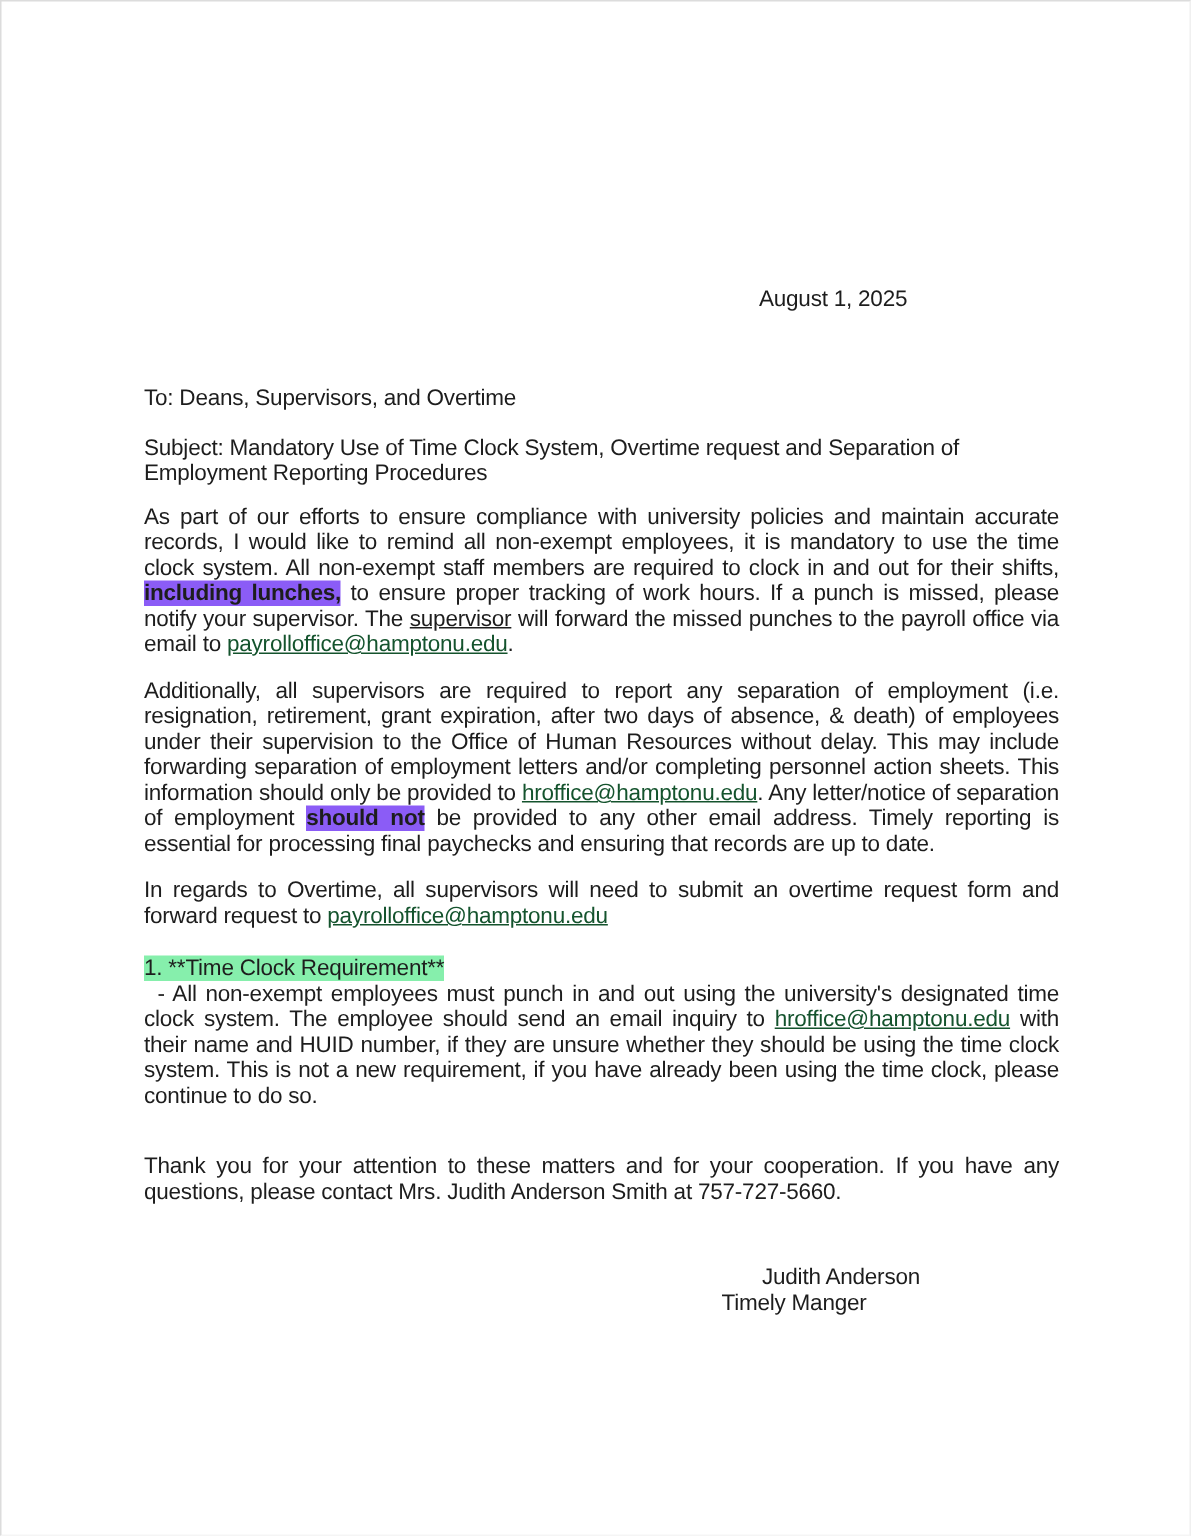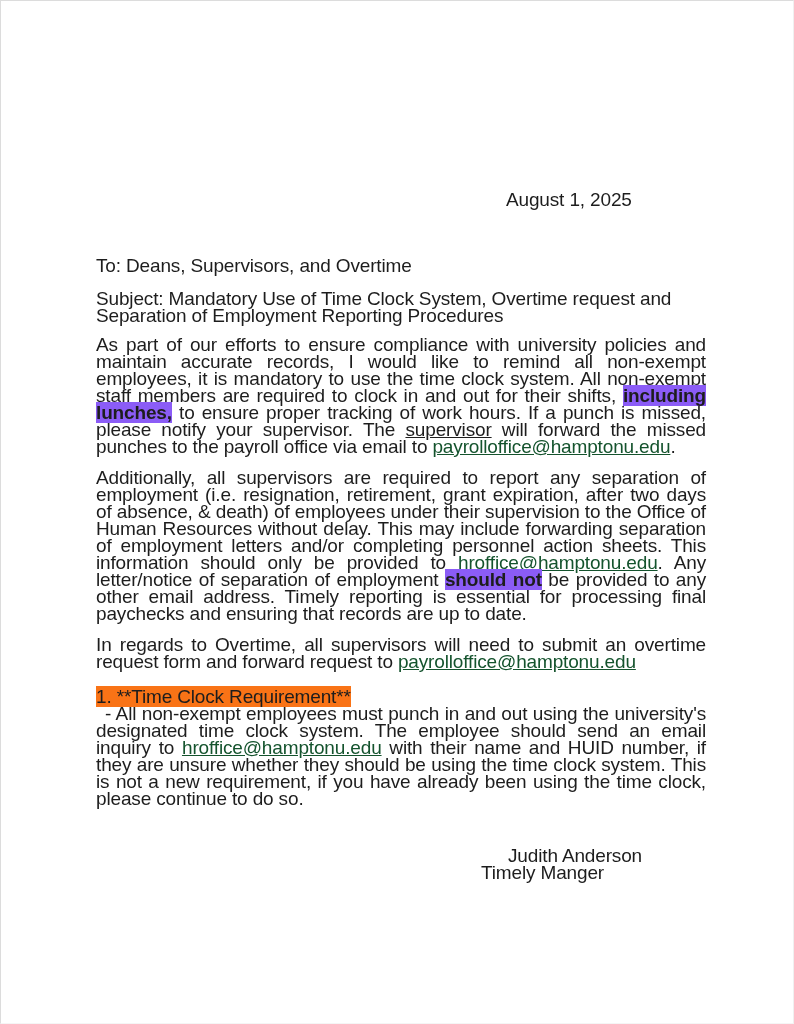--- a/index.html
+++ b/index.html
@@ -11,21 +11,21 @@
     position: relative;
     width: 794px;
     height: 1024px;
     box-sizing: border-box;
     background: #ffffff;
     border-top: 1px solid #dcdcdc;
     border-left: 1px solid #dcdcdc;
     border-right: 1px solid #f0f0f0;
     border-bottom: 1px solid #f5f5f5;
     font-family: "Liberation Sans", "DejaVu Sans", sans-serif;
-    font-size: 19px;
+    font-size: 15px;
     line-height: 17px;
     color: #1d1d1d;
     letter-spacing: -0.15px;
     overflow: hidden;
   }
   .content {
     position: absolute;
     left: 95px;
     top: 0;
     width: 610px;
@@ -47,21 +47,21 @@
   .closing { margin-top: 30px; text-align: justify; }
   .signature { margin-top: 40px; margin-left: 385px; }
   .sig-name { margin-left: 27px; }
   .run-text {}
   .run-link {
     color: #14532d;
     text-decoration: underline;
     cursor: pointer;
   }
   .run-underline { text-decoration: underline; }
-  .run-highlight { background: #f97316; }
+  .run-highlight { background: #86efac; }
   .run-highlight-bold { background: #8b5cf6; font-weight: bold; }
 </style>
 </head>
 <body>
 
 <div class="page">
   <div class="content">
 
     <div class="date-line">August 1, 2025</div>
 
@@ -73,20 +73,21 @@
 
     <div class="para p2"><span class="run-text">Additionally, all supervisors are required to report any separation of employment (i.e. resignation, retirement, grant expiration, after two days of absence, &amp; death) of employees under their supervision to the Office of Human Resources without delay. This may include forwarding separation of employment letters and/or completing personnel action sheets.  This information should only be provided to </span><span class="run-link">hroffice@hamptonu.edu</span><span class="run-text">.  Any letter/notice of separation of employment </span><span class="run-highlight-bold">should not</span><span class="run-text"> be provided to any other email address. Timely reporting is essential for processing final paychecks and ensuring that records are up to date.</span></div>
 
     <div class="para p3"><span class="run-text">In regards to Overtime, all supervisors will need to submit an overtime request form and forward request to </span><span class="run-link">payrolloffice@hamptonu.edu</span></div>
 
 
     <div class="item-heading"><span class="run-highlight">1. **Time Clock Requirement**</span></div>
 
     <div class="item-body"><span class="run-text">- All non-exempt employees must punch in and out using the university's designated time clock system.  The employee should send an email inquiry to </span><span class="run-link">hroffice@hamptonu.edu</span><span class="run-text"> with their name and HUID number, if they are unsure whether they should be using the time clock system. This is not a new requirement, if you have already been using the time clock, please continue to do so.</span></div>
 
+    <div class="closing">Thank you for your attention to these matters and for your cooperation. If you have any questions, please contact Mrs. Judith Anderson Smith at 757-727-5660.</div>
 
     <div class="signature">
       <div class="sig-name">Judith Anderson</div>
       <div>Timely Manger</div>
     </div>
 
   </div>
 </div>
 
 </body></html>

